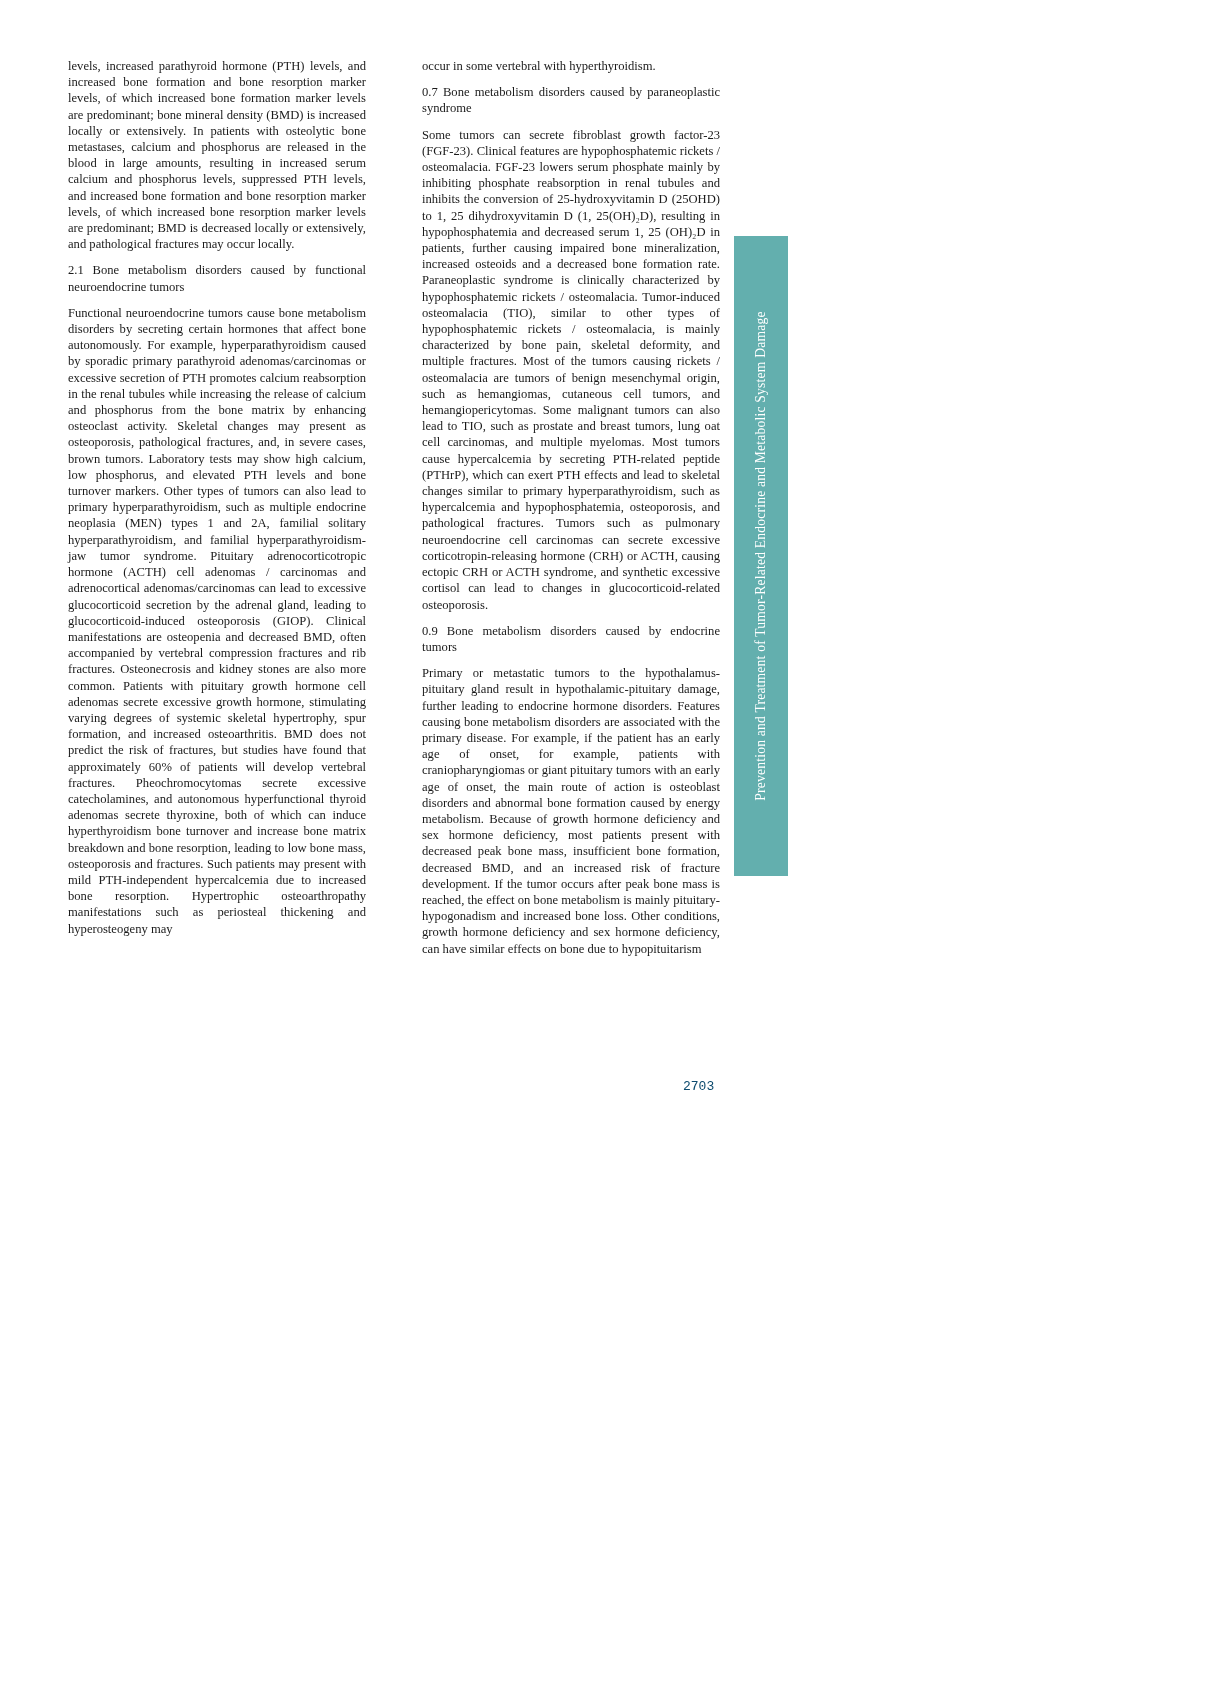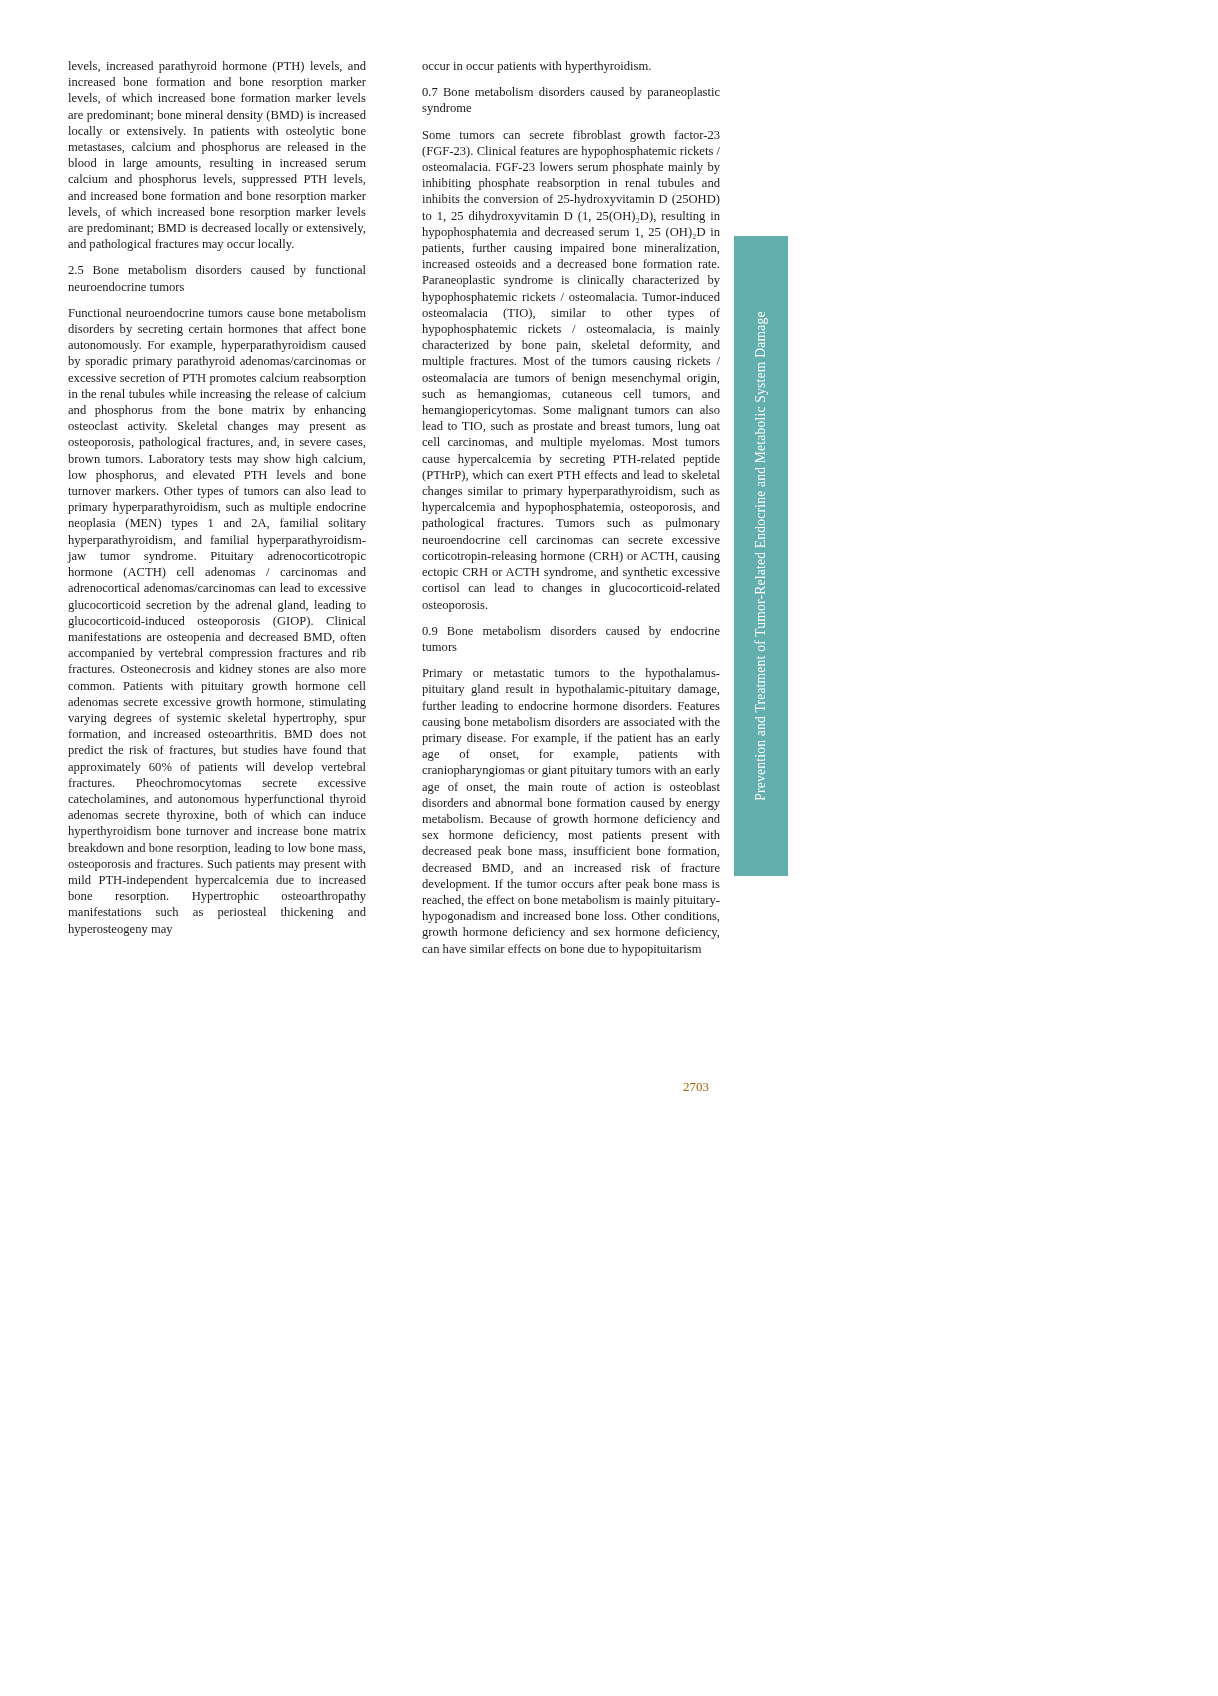--- a/index.html
+++ b/index.html
@@ -64,39 +64,39 @@
     font-size: 13.6px;
     font-family: "Liberation Serif", serif;
     letter-spacing: 0.2px;
     white-space: nowrap;
   }
   .page-number {
     position: absolute;
     left: 683px;
     top: 1079px;
     font-size: 13px;
-    color: #a16207;
-    font-family: Liberation Serif, serif;
+    color: #0c4a6e;
+    font-family: Liberation Mono, monospace;
   }
 </style>
 </head>
 <body>
 
 <div class="page">
 
   <div class="columns">
 
     <div class="col">
       <p>levels, increased parathyroid hormone (PTH) levels, and increased bone formation and bone resorption marker levels, of which increased bone formation marker levels are predominant; bone mineral density (BMD) is increased locally or extensively. In patients with osteolytic bone metastases, calcium and phosphorus are released in the blood in large amounts, resulting in increased serum calcium and phosphorus levels, suppressed PTH levels, and increased bone formation and bone resorption marker levels, of which increased bone resorption marker levels are predominant; BMD is decreased locally or extensively, and pathological fractures may occur locally.</p>
-      <p class="heading">2.5 Bone metabolism disorders caused by functional neuroendocrine tumors</p>
+      <p class="heading">2.1 Bone metabolism disorders caused by functional neuroendocrine tumors</p>
       <p>Functional neuroendocrine tumors cause bone metabolism disorders by secreting certain hormones that affect bone autonomously. For example, hyperparathyroidism caused by sporadic primary parathyroid adenomas/carcinomas or excessive secretion of PTH promotes calcium reabsorption in the renal tubules while increasing the release of calcium and phosphorus from the bone matrix by enhancing osteoclast activity. Skeletal changes may present as osteoporosis, pathological fractures, and, in severe cases, brown tumors. Laboratory tests may show high calcium, low phosphorus, and elevated PTH levels and bone turnover markers. Other types of tumors can also lead to primary hyperparathyroidism, such as multiple endocrine neoplasia (MEN) types 1 and 2A, familial solitary hyperparathyroidism, and familial hyperparathyroidism-jaw tumor syndrome. Pituitary adrenocorticotropic hormone (ACTH) cell adenomas / carcinomas and adrenocortical adenomas/carcinomas can lead to excessive glucocorticoid secretion by the adrenal gland, leading to glucocorticoid-induced osteoporosis (GIOP). Clinical manifestations are osteopenia and decreased BMD, often accompanied by vertebral compression fractures and rib fractures. Osteonecrosis and kidney stones are also more common. Patients with pituitary growth hormone cell adenomas secrete excessive growth hormone, stimulating varying degrees of systemic skeletal hypertrophy, spur formation, and increased osteoarthritis. BMD does not predict the risk of fractures, but studies have found that approximately 60% of patients will develop vertebral fractures. Pheochromocytomas secrete excessive catecholamines, and autonomous hyperfunctional thyroid adenomas secrete thyroxine, both of which can induce hyperthyroidism bone turnover and increase bone matrix breakdown and bone resorption, leading to low bone mass, osteoporosis and fractures. Such patients may present with mild PTH-independent hypercalcemia due to increased bone resorption. Hypertrophic osteoarthropathy manifestations such as periosteal thickening and hyperosteogeny may</p>
     </div>
 
     <div class="col">
-      <p>occur in occur patients with hyperthyroidism.</p>
+      <p>occur in some vertebral with hyperthyroidism.</p>
       <p class="heading">0.7 Bone metabolism disorders caused by paraneoplastic syndrome</p>
       <p>Some tumors can secrete fibroblast growth factor-23 (FGF-23). Clinical features are hypophosphatemic rickets / osteomalacia. FGF-23 lowers serum phosphate mainly by inhibiting phosphate reabsorption in renal tubules and inhibits the conversion of 25-hydroxyvitamin D (25OHD) to 1, 25 dihydroxyvitamin D (1, 25(OH)₂D), resulting in hypophosphatemia and decreased serum 1, 25 (OH)₂D in patients, further causing impaired bone mineralization, increased osteoids and a decreased bone formation rate. Paraneoplastic syndrome is clinically characterized by hypophosphatemic rickets / osteomalacia. Tumor-induced osteomalacia (TIO), similar to other types of hypophosphatemic rickets / osteomalacia, is mainly characterized by bone pain, skeletal deformity, and multiple fractures. Most of the tumors causing rickets / osteomalacia are tumors of benign mesenchymal origin, such as hemangiomas, cutaneous cell tumors, and hemangiopericytomas. Some malignant tumors can also lead to TIO, such as prostate and breast tumors, lung oat cell carcinomas, and multiple myelomas. Most tumors cause hypercalcemia by secreting PTH-related peptide (PTHrP), which can exert PTH effects and lead to skeletal changes similar to primary hyperparathyroidism, such as hypercalcemia and hypophosphatemia, osteoporosis, and pathological fractures. Tumors such as pulmonary neuroendocrine cell carcinomas can secrete excessive corticotropin-releasing hormone (CRH) or ACTH, causing ectopic CRH or ACTH syndrome, and synthetic excessive cortisol can lead to changes in glucocorticoid-related osteoporosis.</p>
       <p class="heading">0.9 Bone metabolism disorders caused by endocrine tumors</p>
       <p>Primary or metastatic tumors to the hypothalamus-pituitary gland result in hypothalamic-pituitary damage, further leading to endocrine hormone disorders. Features causing bone metabolism disorders are associated with the primary disease. For example, if the patient has an early age of onset, for example, patients with craniopharyngiomas or giant pituitary tumors with an early age of onset, the main route of action is osteoblast disorders and abnormal bone formation caused by energy metabolism. Because of growth hormone deficiency and sex hormone deficiency, most patients present with decreased peak bone mass, insufficient bone formation, decreased BMD, and an increased risk of fracture development. If the tumor occurs after peak bone mass is reached, the effect on bone metabolism is mainly pituitary-hypogonadism and increased bone loss. Other conditions, growth hormone deficiency and sex hormone deficiency, can have similar effects on bone due to hypopituitarism</p>
     </div>
 
   </div>
 
   <div class="side-tab" style="background: rgb(99, 175, 174);">
     <div class="side-tab-text">Prevention and Treatment of Tumor-Related Endocrine and Metabolic System Damage</div>

